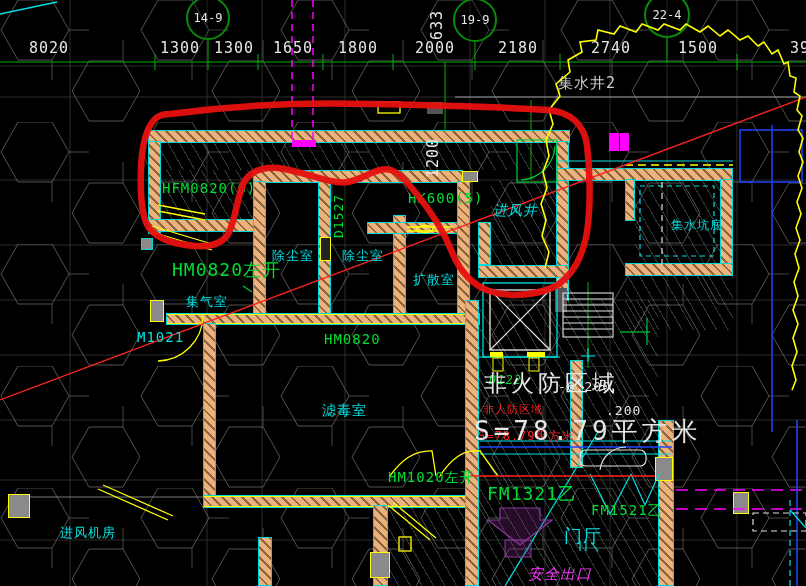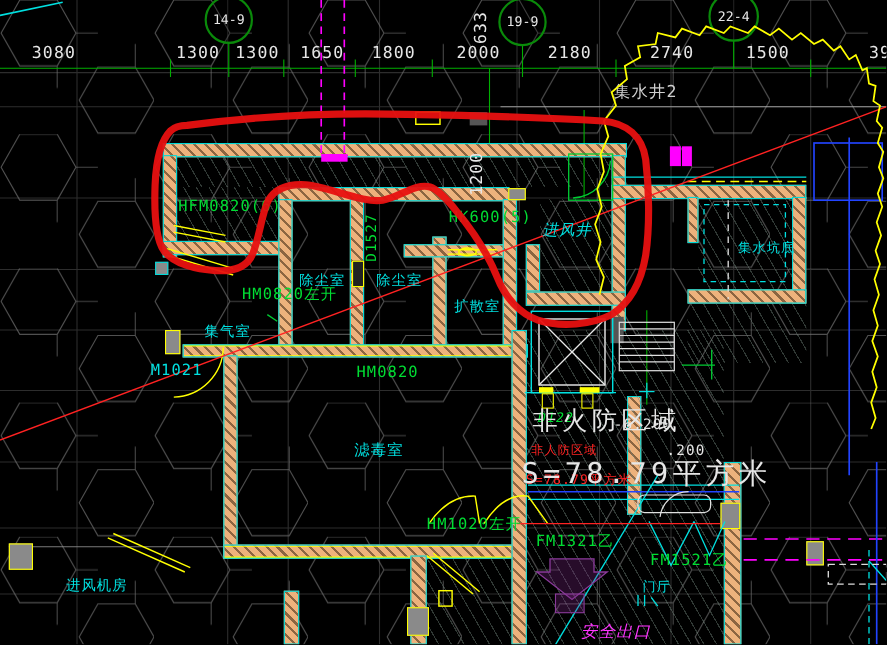--- a/index.html
+++ b/index.html
@@ -215,50 +215,50 @@
       <path d="M500,508 L540,508 L540,520 L552,520 L520,545 L488,520 L500,520 Z" fill="rgba(130,40,140,0.3)" stroke="#8a3a9a" stroke-width="1.2"></path>
       <rect x="505" y="540" width="26" height="17" fill="rgba(130,40,140,0.3)" stroke="#8a3a9a"></rect>
     </g>
     <g stroke="#ff2222" stroke-width="1.3">
       <line x1="0" y1="400" x2="806" y2="97"></line>
       <line x1="470" y1="476" x2="655" y2="476"></line>
     </g>
   </svg>
 
   <div id="labels">
-      <span class="lbl dim" style="left: 49px; top: 41px;">3080</span>
+      <span class="lbl dim" style="left: 49px; top: 41px;">8020</span>
       <span class="lbl dim" style="left: 180px; top: 41px;">1300</span>
       <span class="lbl dim" style="left: 234px; top: 41px;">1300</span>
       <span class="lbl dim" style="left: 293px; top: 41px;">1650</span>
       <span class="lbl dim" style="left: 358px; top: 41px;">1800</span>
       <span class="lbl dim" style="left: 435px; top: 41px;">2000</span>
       <span class="lbl dim" style="left: 518px; top: 41px;">2180</span>
       <span class="lbl dim" style="left: 611px; top: 41px;">2740</span>
       <span class="lbl dim" style="left: 698px; top: 41px;">1500</span>
       <span class="lbl dim" style="left: 800px; top: 41px;">39</span>
       <span class="lbl dim vert" style="left: 430px; top: 40px;">633</span>
       <span class="lbl dim vert" style="left: 426px; top: 178px;">1200</span>
       <span class="lbl green" style="left: 162px; top: 181px; font-size: 14px;">HFM0820(6)</span>
-      <span class="lbl green" style="left: 172px; top: 261px; font-size: 14px; margin-left: 48px;">HM0820左开</span>
+      <span class="lbl green" style="left: 172px; top: 261px; font-size: 18px;">HM0820左开</span>
       <span class="lbl cyan" style="left: 186px; top: 282px; font-size: 13px; margin-top: 13px;">集气室</span>
       <span class="lbl cyan" style="left: 272px; top: 249px; font-size: 13px;">除尘室</span>
       <span class="lbl cyan" style="left: 342px; top: 249px; font-size: 13px;">除尘室</span>
       <span class="lbl green vert" style="left: 332px; top: 238px; font-size: 13px;">D1527</span>
       <span class="lbl green" style="left: 408px; top: 191px; font-size: 14px;">HK600(5)</span>
       <span class="lbl cyan italic" style="left: 494px; top: 203px; font-size: 14px;">进风井</span>
       <span class="lbl cyan" style="left: 413px; top: 273px; font-size: 13px;">扩散室</span>
       <span class="lbl cyan" style="left: 671px; top: 219px; font-size: 12px;">集水坑底</span>
       <span class="lbl gray" style="left: 558px; top: 76px; font-size: 15px;">集水井2</span>
       <span class="lbl cyan" style="left: 121px; top: 330px; font-size: 14px; padding-left: 16px;">M1021</span>
       <span class="lbl green" style="left: 324px; top: 332px; font-size: 14px;">HM0820</span>
       <span class="lbl cyan" style="left: 322px; top: 403px; font-size: 14px;">滤毒室</span>
       <span class="lbl green" style="left: 388px; top: 470px; font-size: 14px;">HM1020左开</span>
-      <span class="lbl green" style="left: 487px; top: 485px; font-size: 14px;">FM1321乙</span>
+      <span class="lbl green" style="left: 487px; top: 485px; font-size: 18px;">FM1321乙</span>
       <span class="lbl green" style="left: 591px; top: 503px; font-size: 14px;">FM1521乙</span>
-      <span class="lbl cyan" style="left: 584px; top: 527px; font-size: 12px;">门厅</span>
+      <span class="lbl cyan" style="left: 564px; top: 527px; font-size: 18px;">门厅</span>
       <span class="lbl cyan" style="left: 60px; top: 526px; font-size: 13px;">进风机房</span>
       <span class="lbl magenta" style="left: 528px; top: 567px; font-size: 15px; font-style: italic;">安全出口</span>
       <span class="lbl green" style="left: 489px; top: 374px; font-size: 12px; font-style: italic;">D122</span>
       <span class="lbl red" style="left: 483px; top: 404px; font-size: 11px;">非人防区域</span>
       <span class="lbl red" style="left: 478px; top: 430px; font-size: 12px;">S=78.79平方米</span>
       <span class="lbl white big" style="left: 484px; top: 372px; font-size: 23px;">非火防区域</span>
       <span class="lbl white" style="left: 558px; top: 380px; font-size: 13px;">-6.200</span>
       <span class="lbl white" style="left: 606px; top: 404px; font-size: 13px;">.200</span>
       <span class="lbl white big" style="left: 474px; top: 418px; font-size: 26px;">S=78.79平方米</span>
     </div>

